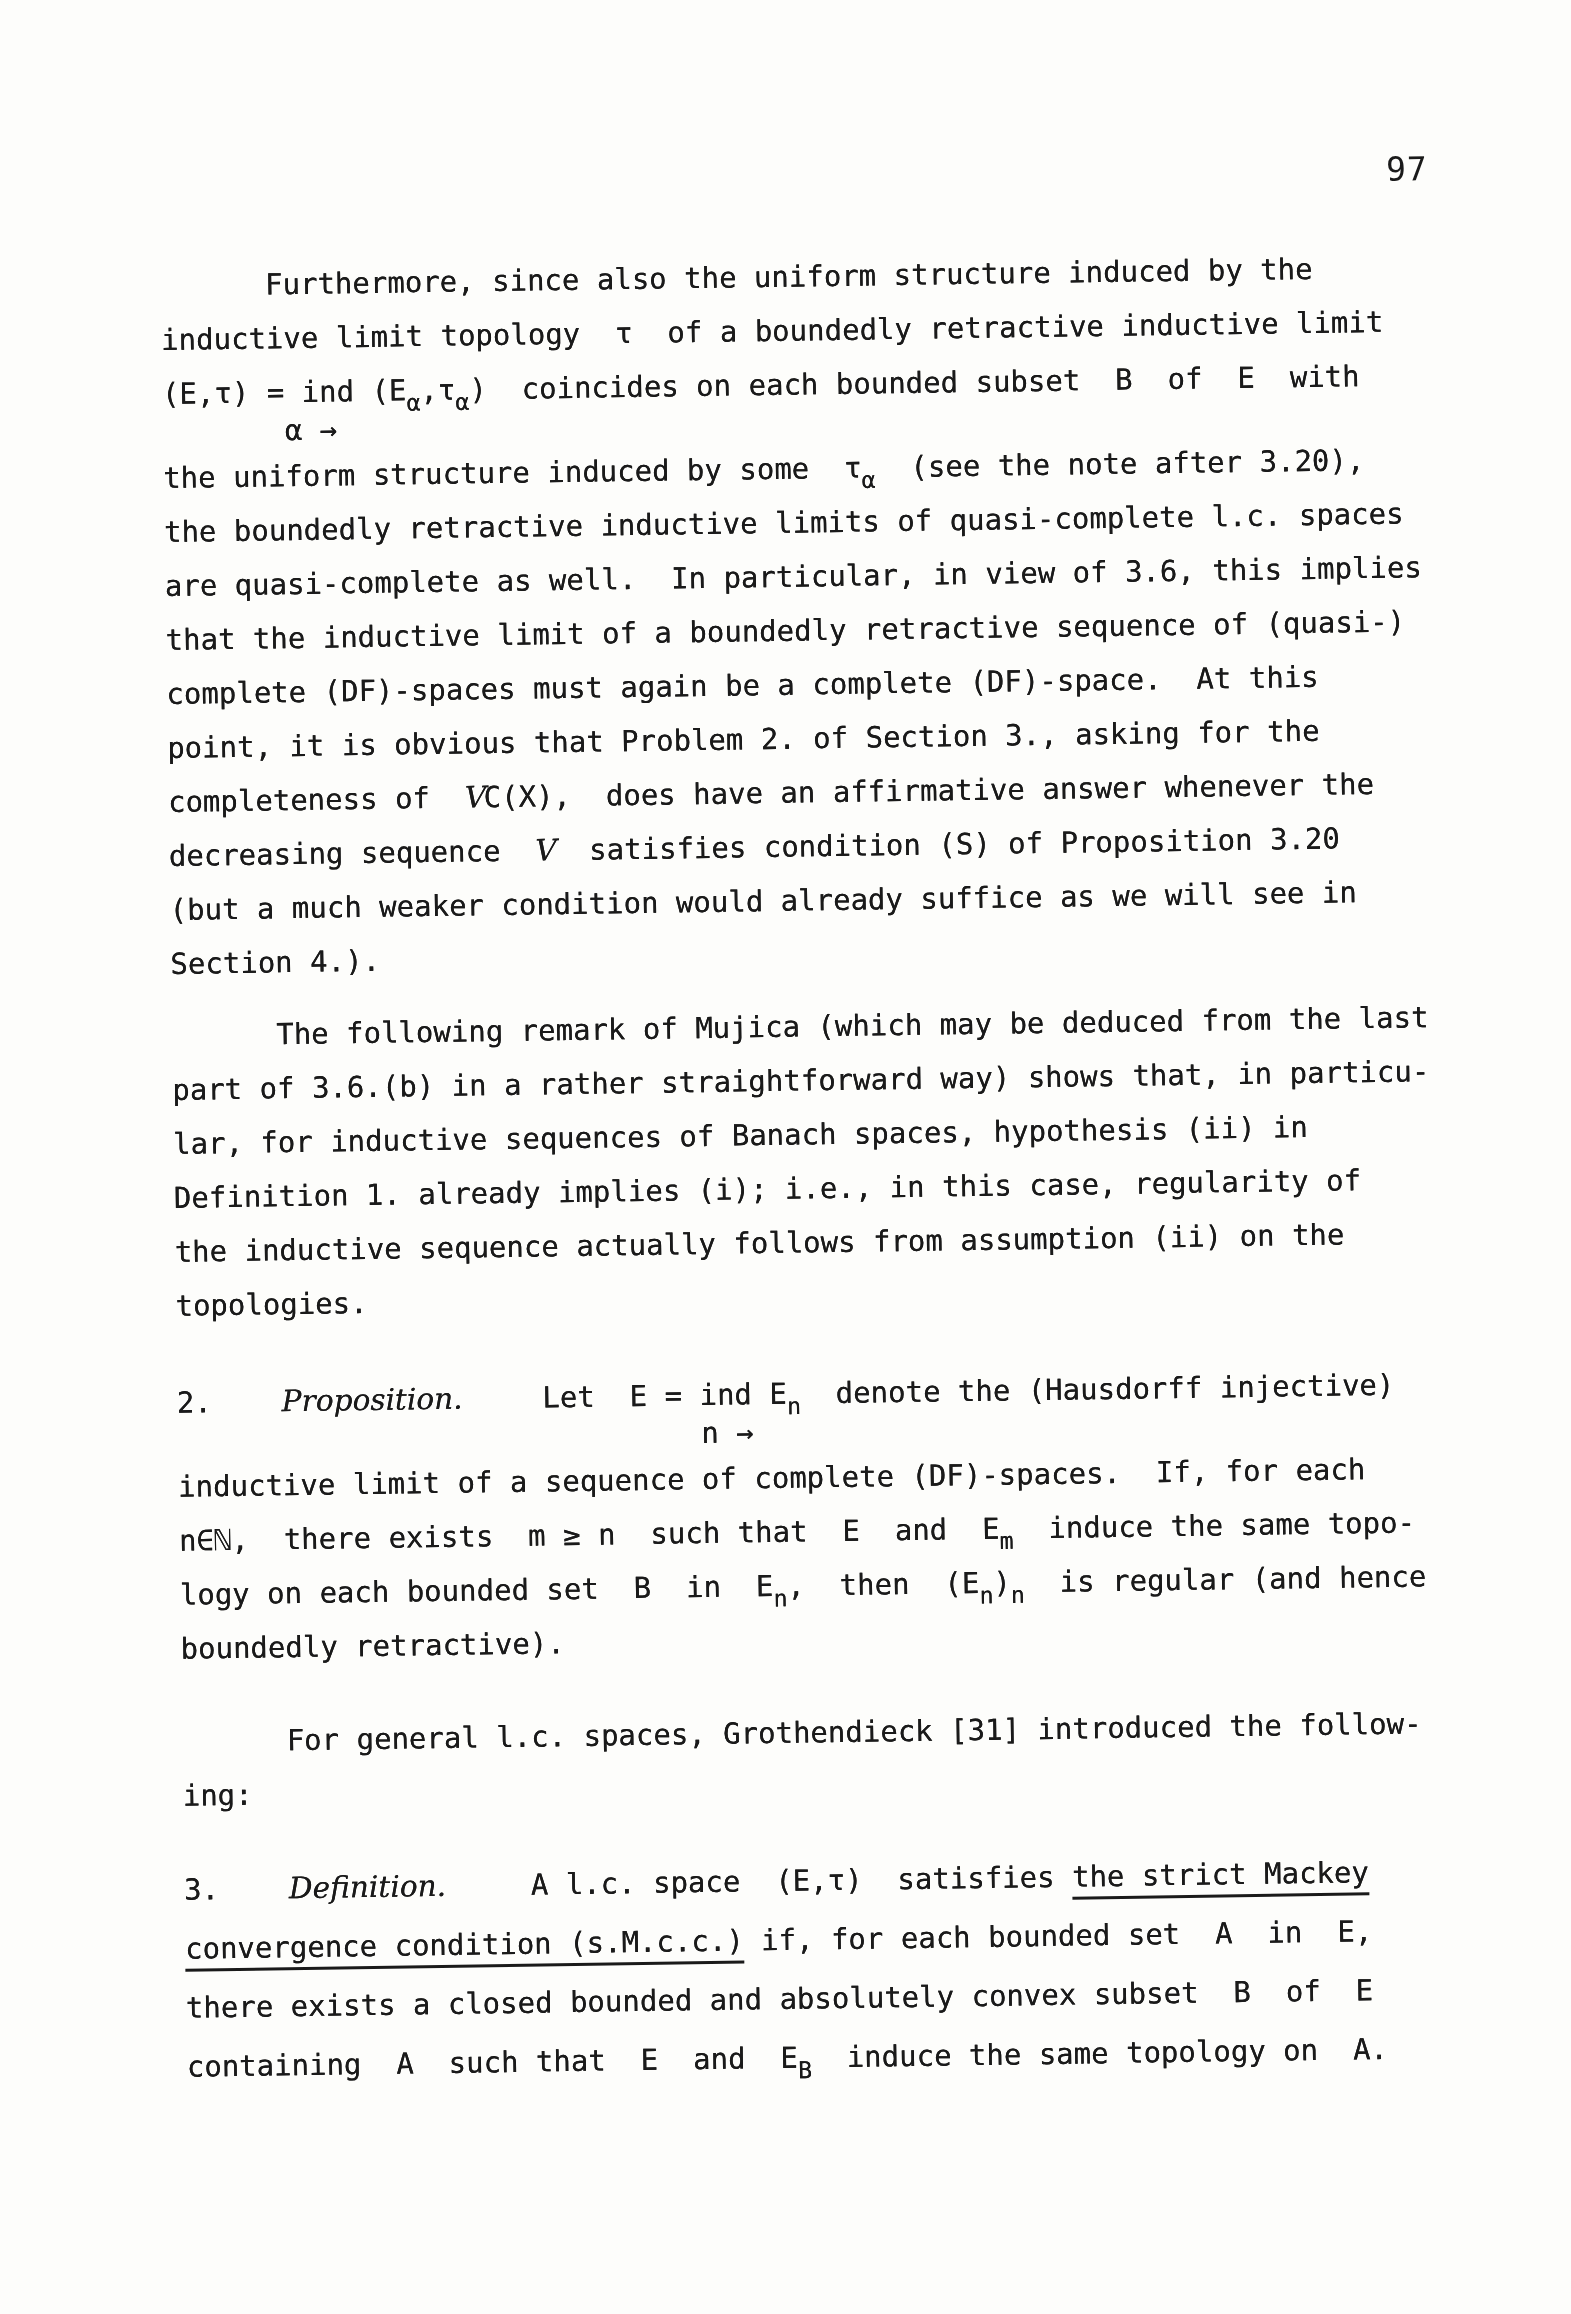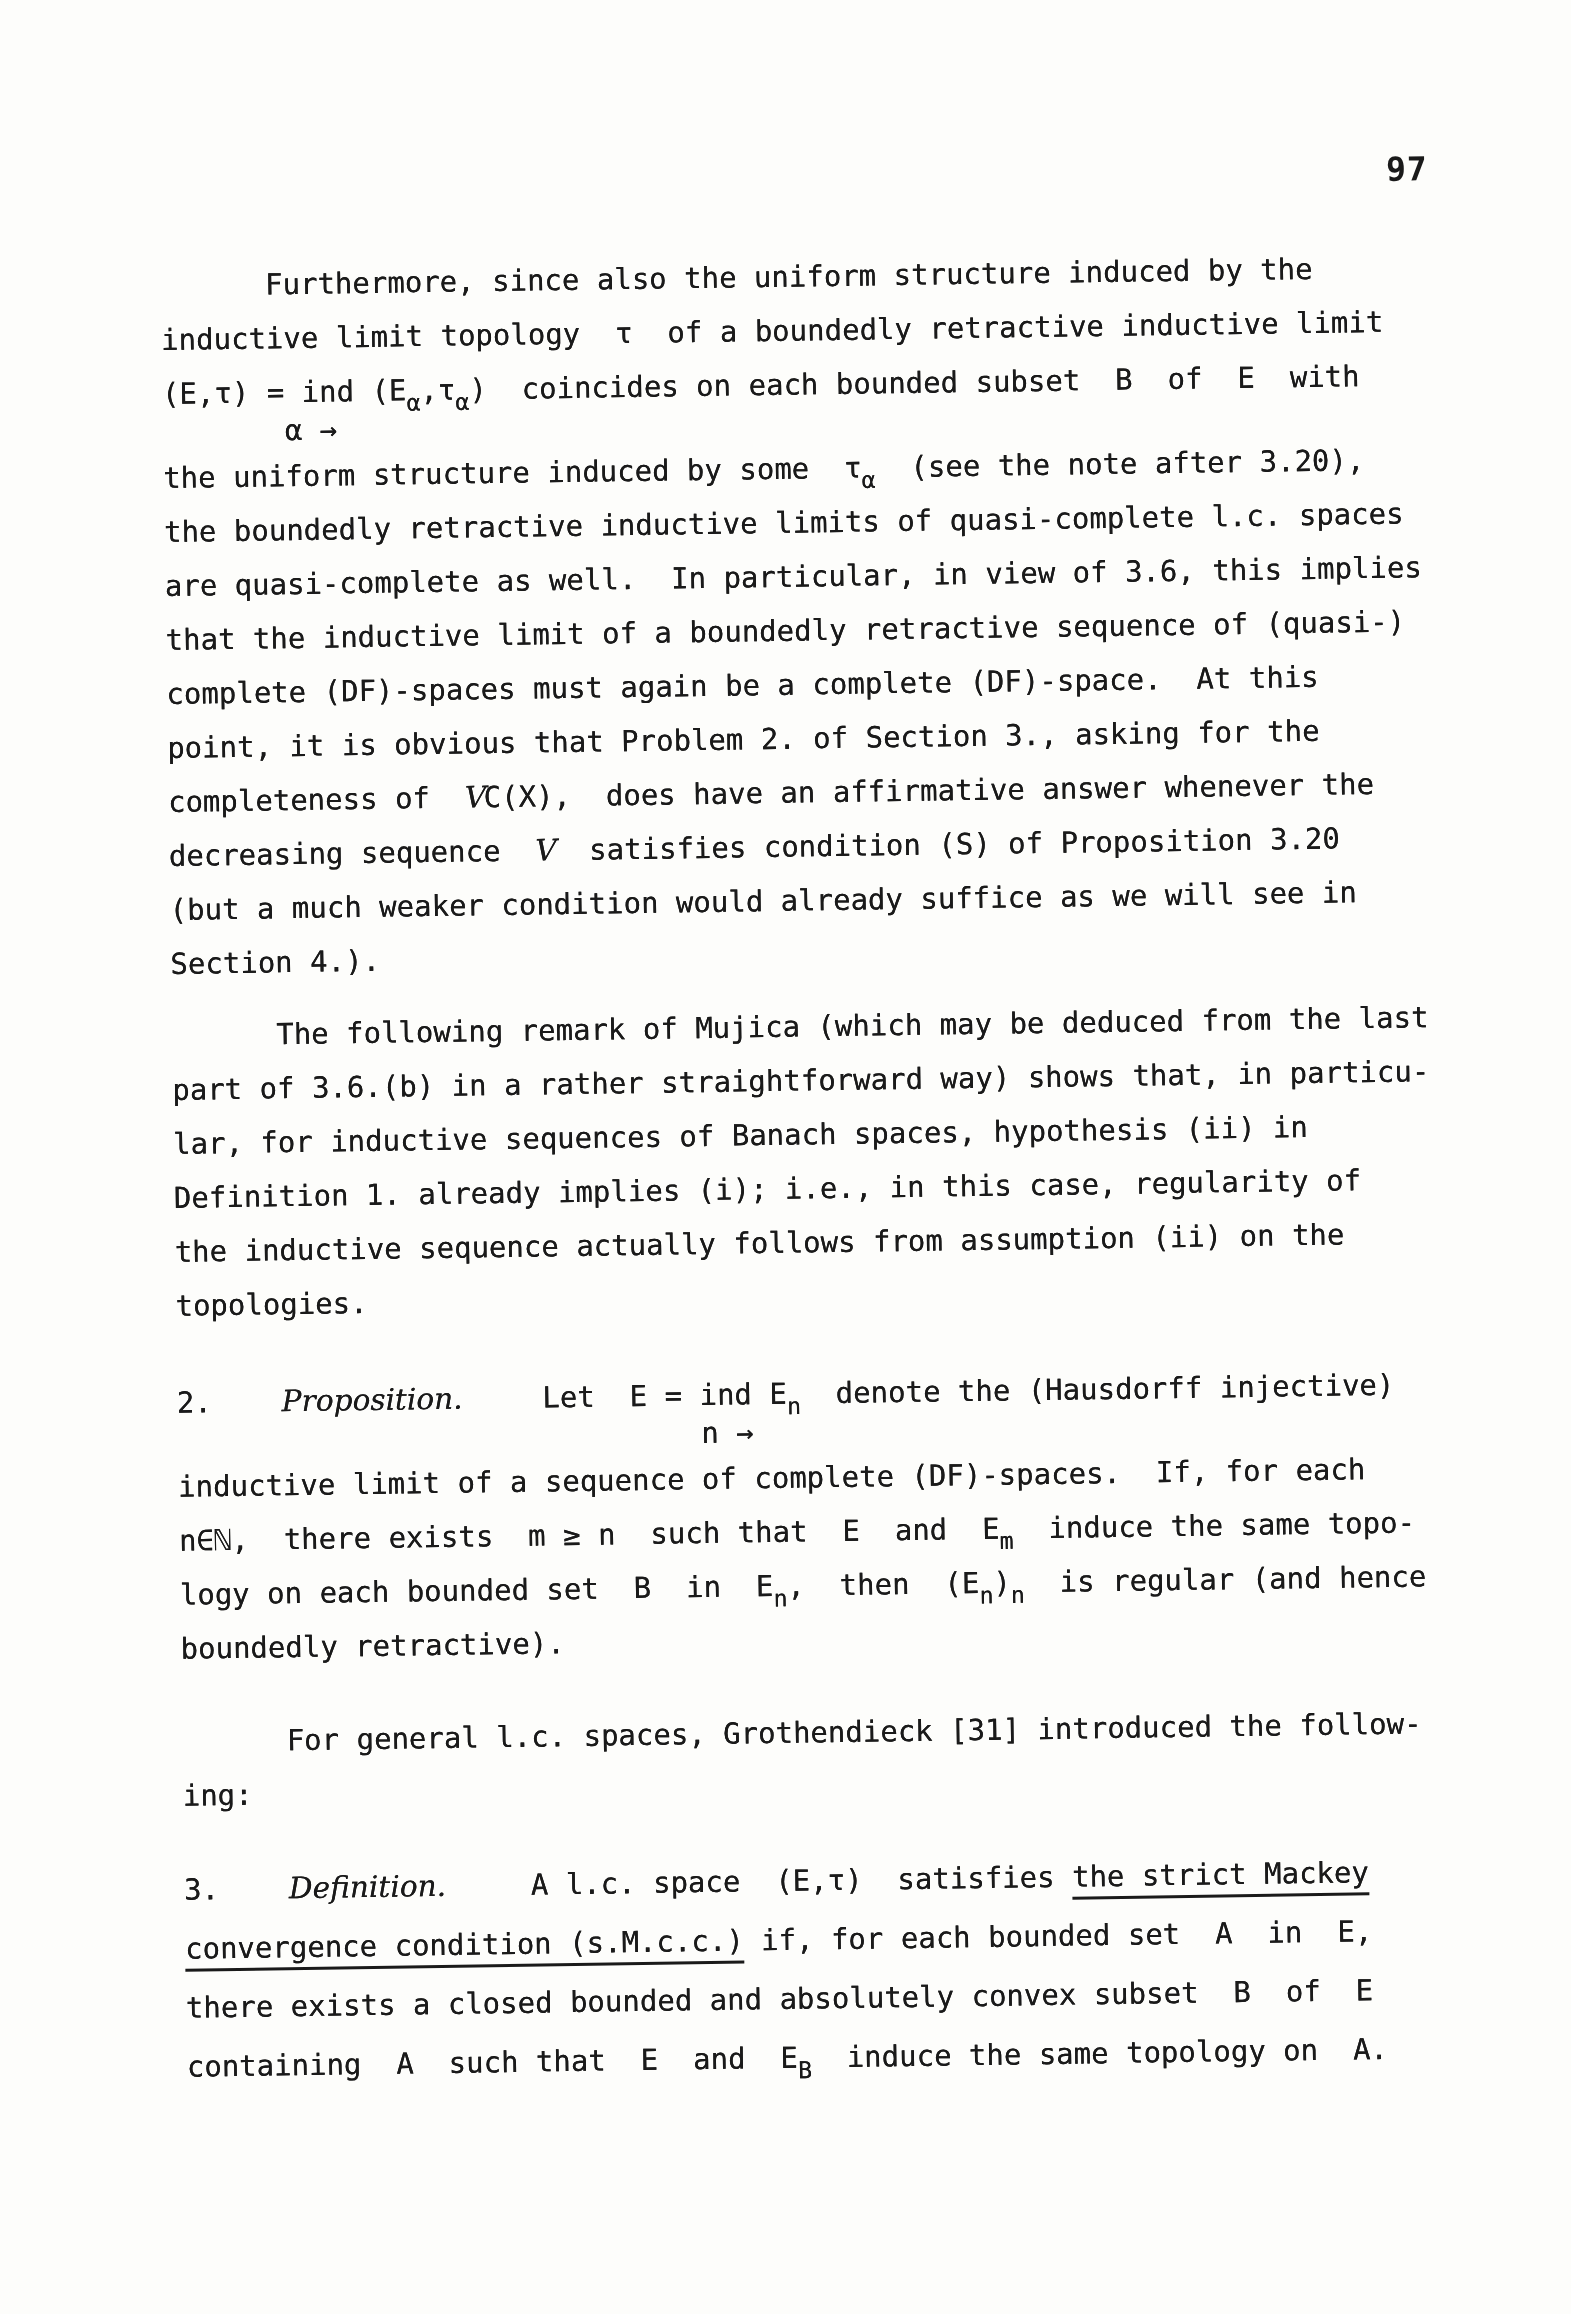--- a/index.html
+++ b/index.html
@@ -19,21 +19,21 @@
     position: absolute;
     left: 160px; top: 259px;
     width: 1287px;
     transform: rotate(-0.85deg);
     transform-origin: 0 0;
   }
   .page-number {
     position: absolute;
     top: -91px; right: 18px;
     font-size: 33px;
-    font-weight: 700;
+    font-weight: 400;
     letter-spacing: 1px;
   }
   .body-text {
     font-size: 29px;
     text-shadow: 0 0 0.5px currentColor;
   }
   .paragraph { margin: 0; }
   .para-mujica-remark   { margin-top: 18px; }
   .para-proposition-2   { margin-top: 43px; }
   .para-grothendieck    { margin-top: 39px; }

